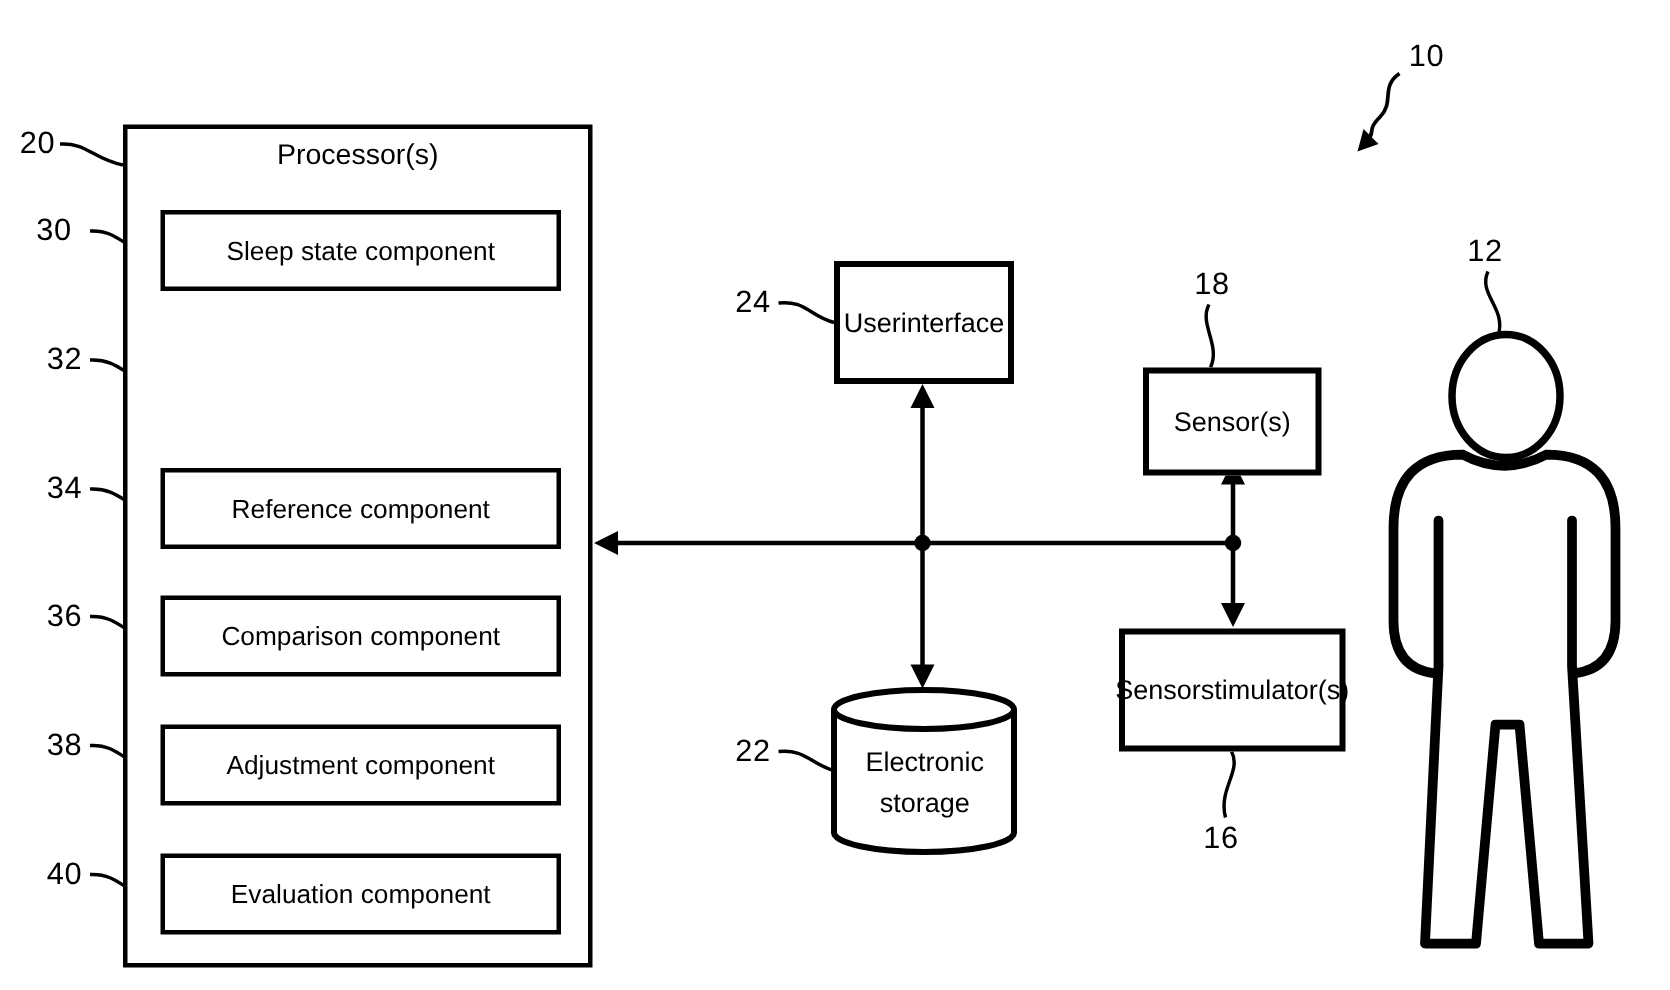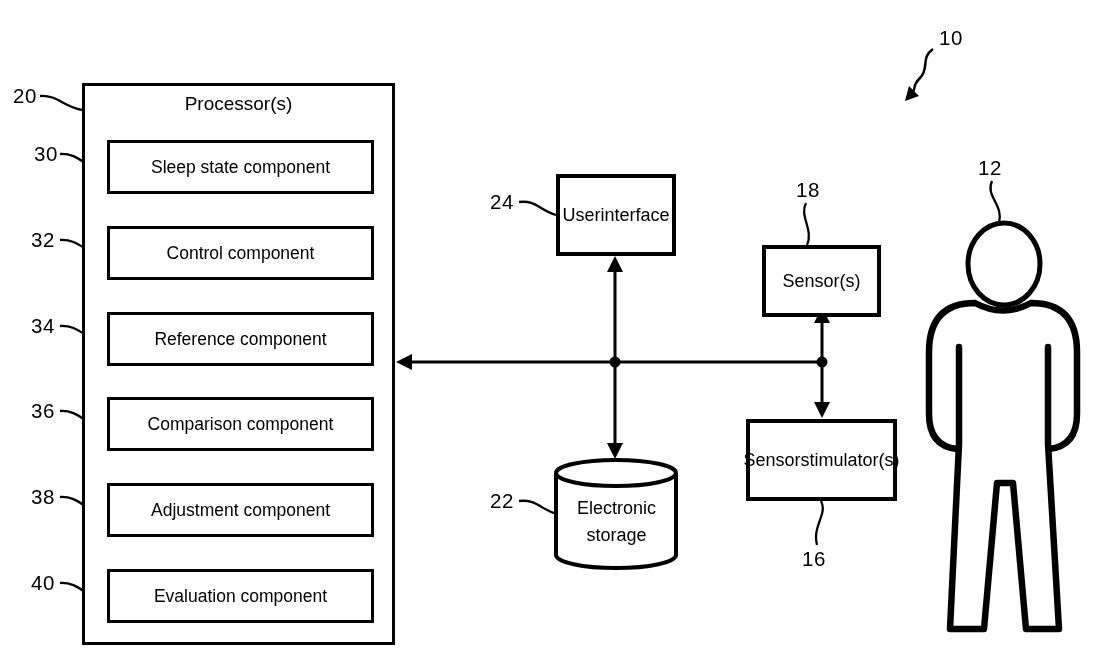--- a/index.html
+++ b/index.html
@@ -76,23 +76,20 @@
       <ellipse cx="1004" cy="264" rx="36" ry="41" stroke-width="5" fill="#ffffff"></ellipse>
     </g>
   </svg>
 
   <div class="box" style="left:82px; top:83px; width:313px; height:562px;"></div>
   <div class="proc-title">Processor(s)</div>
 
   <div class="box comp" style="top:140px;">
     <span>Sleep state component</span>
   </div>
-  <div class="box comp" style="top:226px;">
-    <span>Control component</span>
-  </div>
   <div class="box comp" style="top:312px;align-items:center;">
     <span>Reference component</span>
   </div>
   <div class="box comp" style="top:397px;">
     <span>Comparison component</span>
   </div>
   <div class="box comp" style="top:483px;">
     <span>Adjustment component</span>
   </div>
   <div class="box comp" style="top:569px;">
@@ -112,21 +109,21 @@
     <span>Sensor</span>
     <span>stimulator(s)</span>
   </div>
 
   <div class="cyl-label">
     <div>Electronic</div>
     <div>storage</div>
   </div>
 
   <div class="ref" style="left:5px;  top:84px;">20</div>
-  <div class="ref" style="left:26px; top:142px;">30</div>
+  <div class="ref" style="left:16px; top:142px;">30</div>
   <div class="ref" style="left:23px; top:228px;">32</div>
   <div class="ref" style="left:23px; top:314px;">34</div>
   <div class="ref" style="left:23px; top:399px;">36</div>
   <div class="ref" style="left:23px; top:485px;">38</div>
   <div class="ref" style="left:23px; top:571px;">40</div>
   <div class="ref" style="left:482px; top:190px;">24</div>
   <div class="ref" style="left:482px; top:489px;">22</div>
   <div class="ref" style="left:788px; top:178px;">18</div>
   <div class="ref" style="left:794px; top:547px;">16</div>
   <div class="ref" style="left:970px; top:156px;">12</div>

